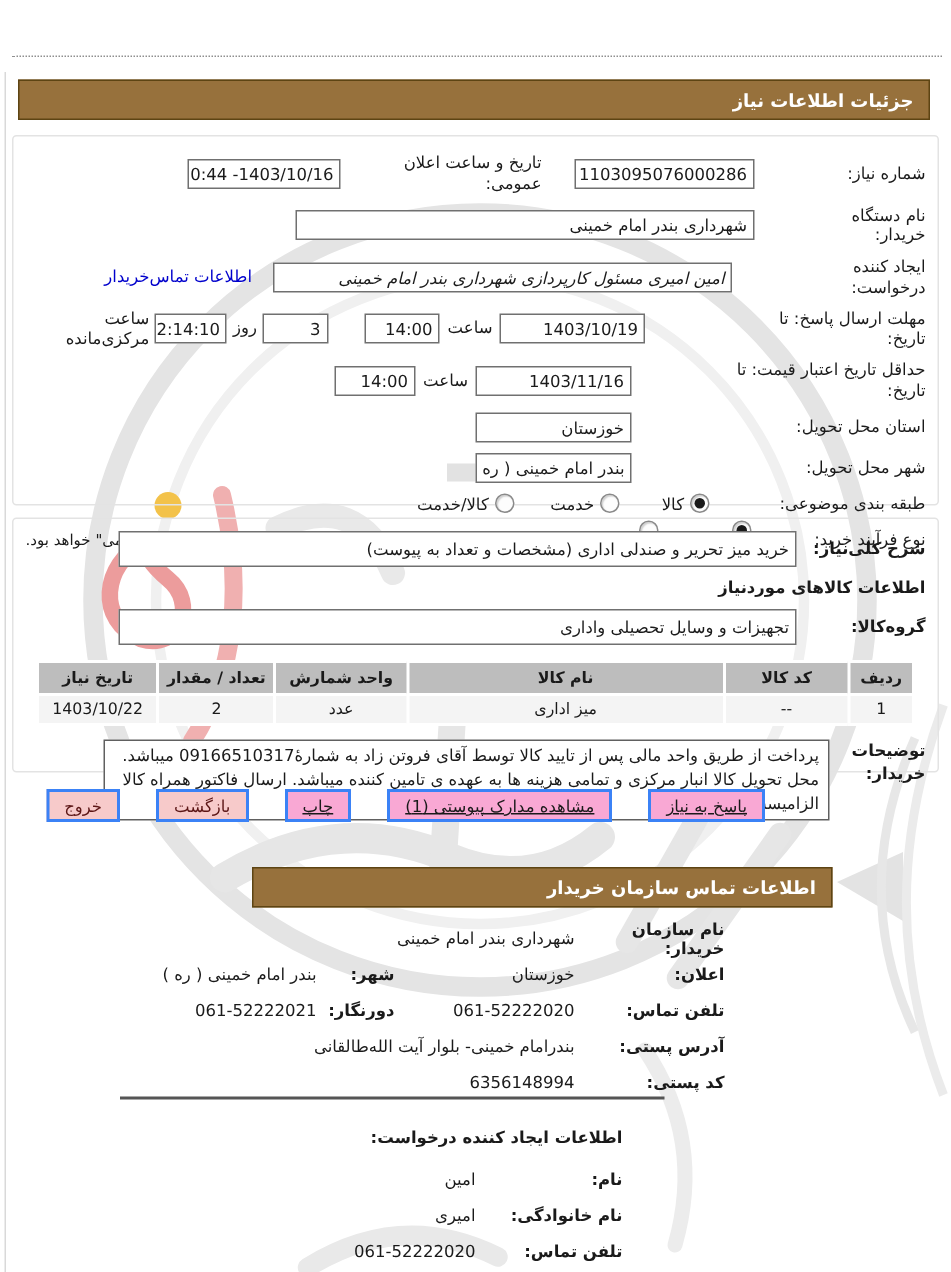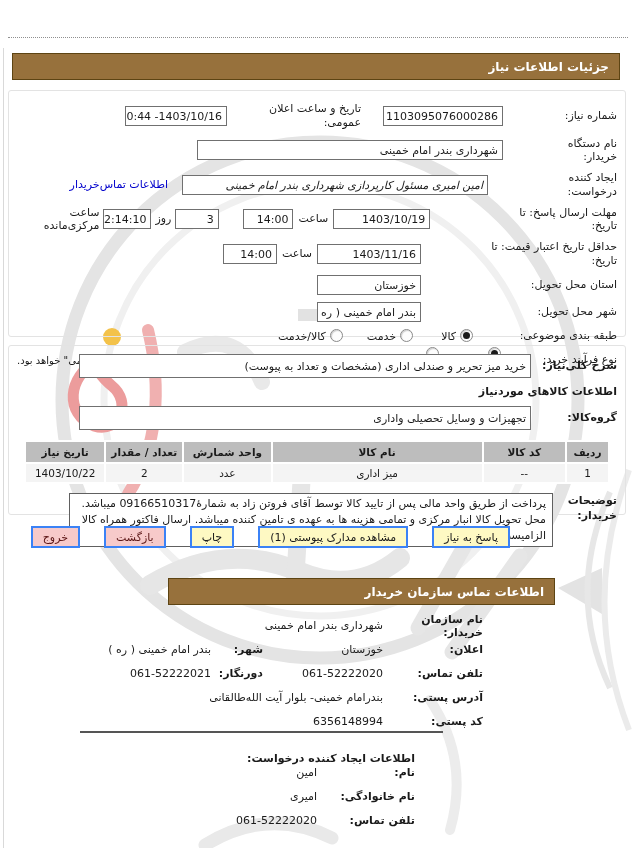--- a/index.html
+++ b/index.html
@@ -32,31 +32,31 @@
   .goods-table{border-collapse:collapse;width:586px;margin:10px auto 0;position:relative;z-index:2;}
   .goods-table th{background:#bdbdbd;color:#1a1a1a;font-weight:bold;font-size:10.5px;height:20px;
                   border:2px solid #fff;padding:0 3px;text-align:center;}
   .goods-table td{background:#f4f4f4;height:18px;border:2px solid #fff;padding:0 3px;text-align:center;font-size:10.5px;}
   .notes-row{display:flex;align-items:flex-start;margin-top:9px;}
   .notes-box{flex:1;border:1px solid #606060;background:#fff;min-height:36px;padding:2px 6px;
              line-height:16px;text-align:right;position:relative;z-index:2;}
   .btnrow{position:absolute;top:526px;right:124px;left:0;display:flex;direction:rtl;z-index:2;}
   .btn{height:22px;line-height:20px;border:2px solid #3b82f6;padding:0 10px;font-size:11px;
        box-sizing:border-box;margin-left:24px;white-space:nowrap;font-family:inherit;}
-  .btn.green{background:#fef9c3;color:#1a1a1a;}
+  .btn.green{background:#f9a8d4;color:#1a1a1a;text-decoration:underline;}
   .btn.pink{background:#f7caca;color:#5c1616;}
   .contact-block{position:absolute;top:618px;right:151px;width:380px;z-index:1;}
   .crow{display:flex;align-items:center;margin-bottom:9px;height:15px;}
   .clabel{width:100px;font-weight:bold;text-align:right;flex-shrink:0;}
   .cval{text-align:right;}
   .cval.col{width:120px;flex-shrink:0;}
   .clabel2{width:52px;font-weight:bold;flex-shrink:0;}
   .divider{position:absolute;top:731px;right:191px;width:363px;border-top:2px solid #555;z-index:1;}
   .creator-block{position:absolute;top:752px;right:219px;width:330px;z-index:1;}
-  .creator-block .heading{font-weight:bold;}
+  .creator-block .heading{font-weight:bold;margin-bottom:14px;}
   .creator-block .clabel{width:78px;padding-left:20px;}
 </style>
 </head>
 <body>
 
 <div class="page">
 
   <svg class="wm" width="634" height="848" viewBox="0 0 634 848" aria-hidden="true">
     <circle cx="320" cy="400" r="258" fill="none" stroke="#e4e4e4" stroke-width="13"></circle>
     <circle cx="320" cy="400" r="216" fill="none" stroke="#f0f0f0" stroke-width="7"></circle>

